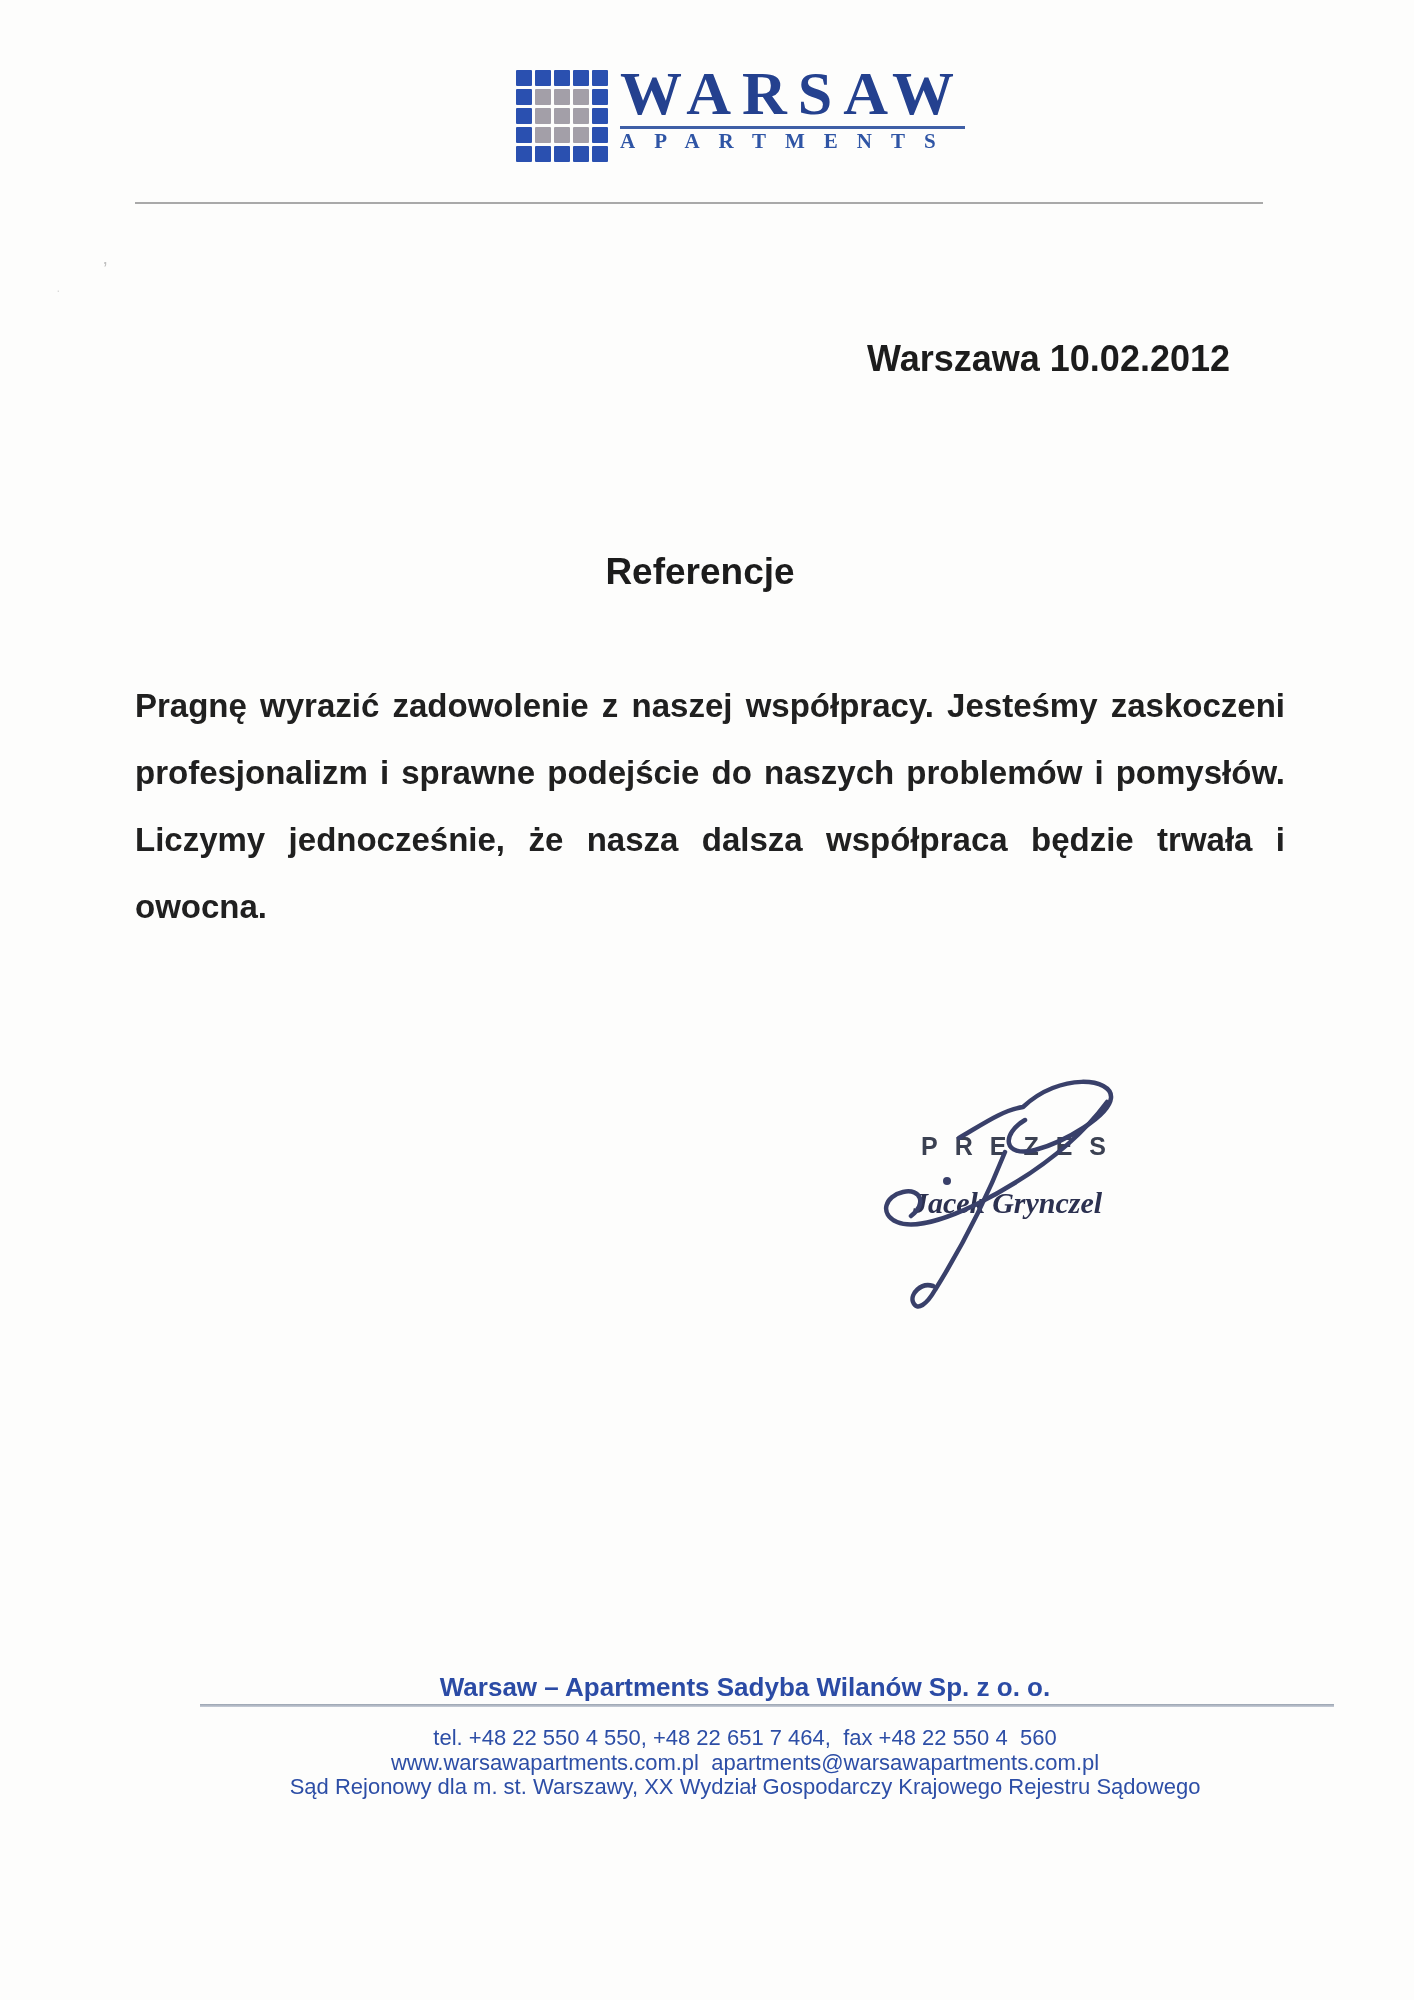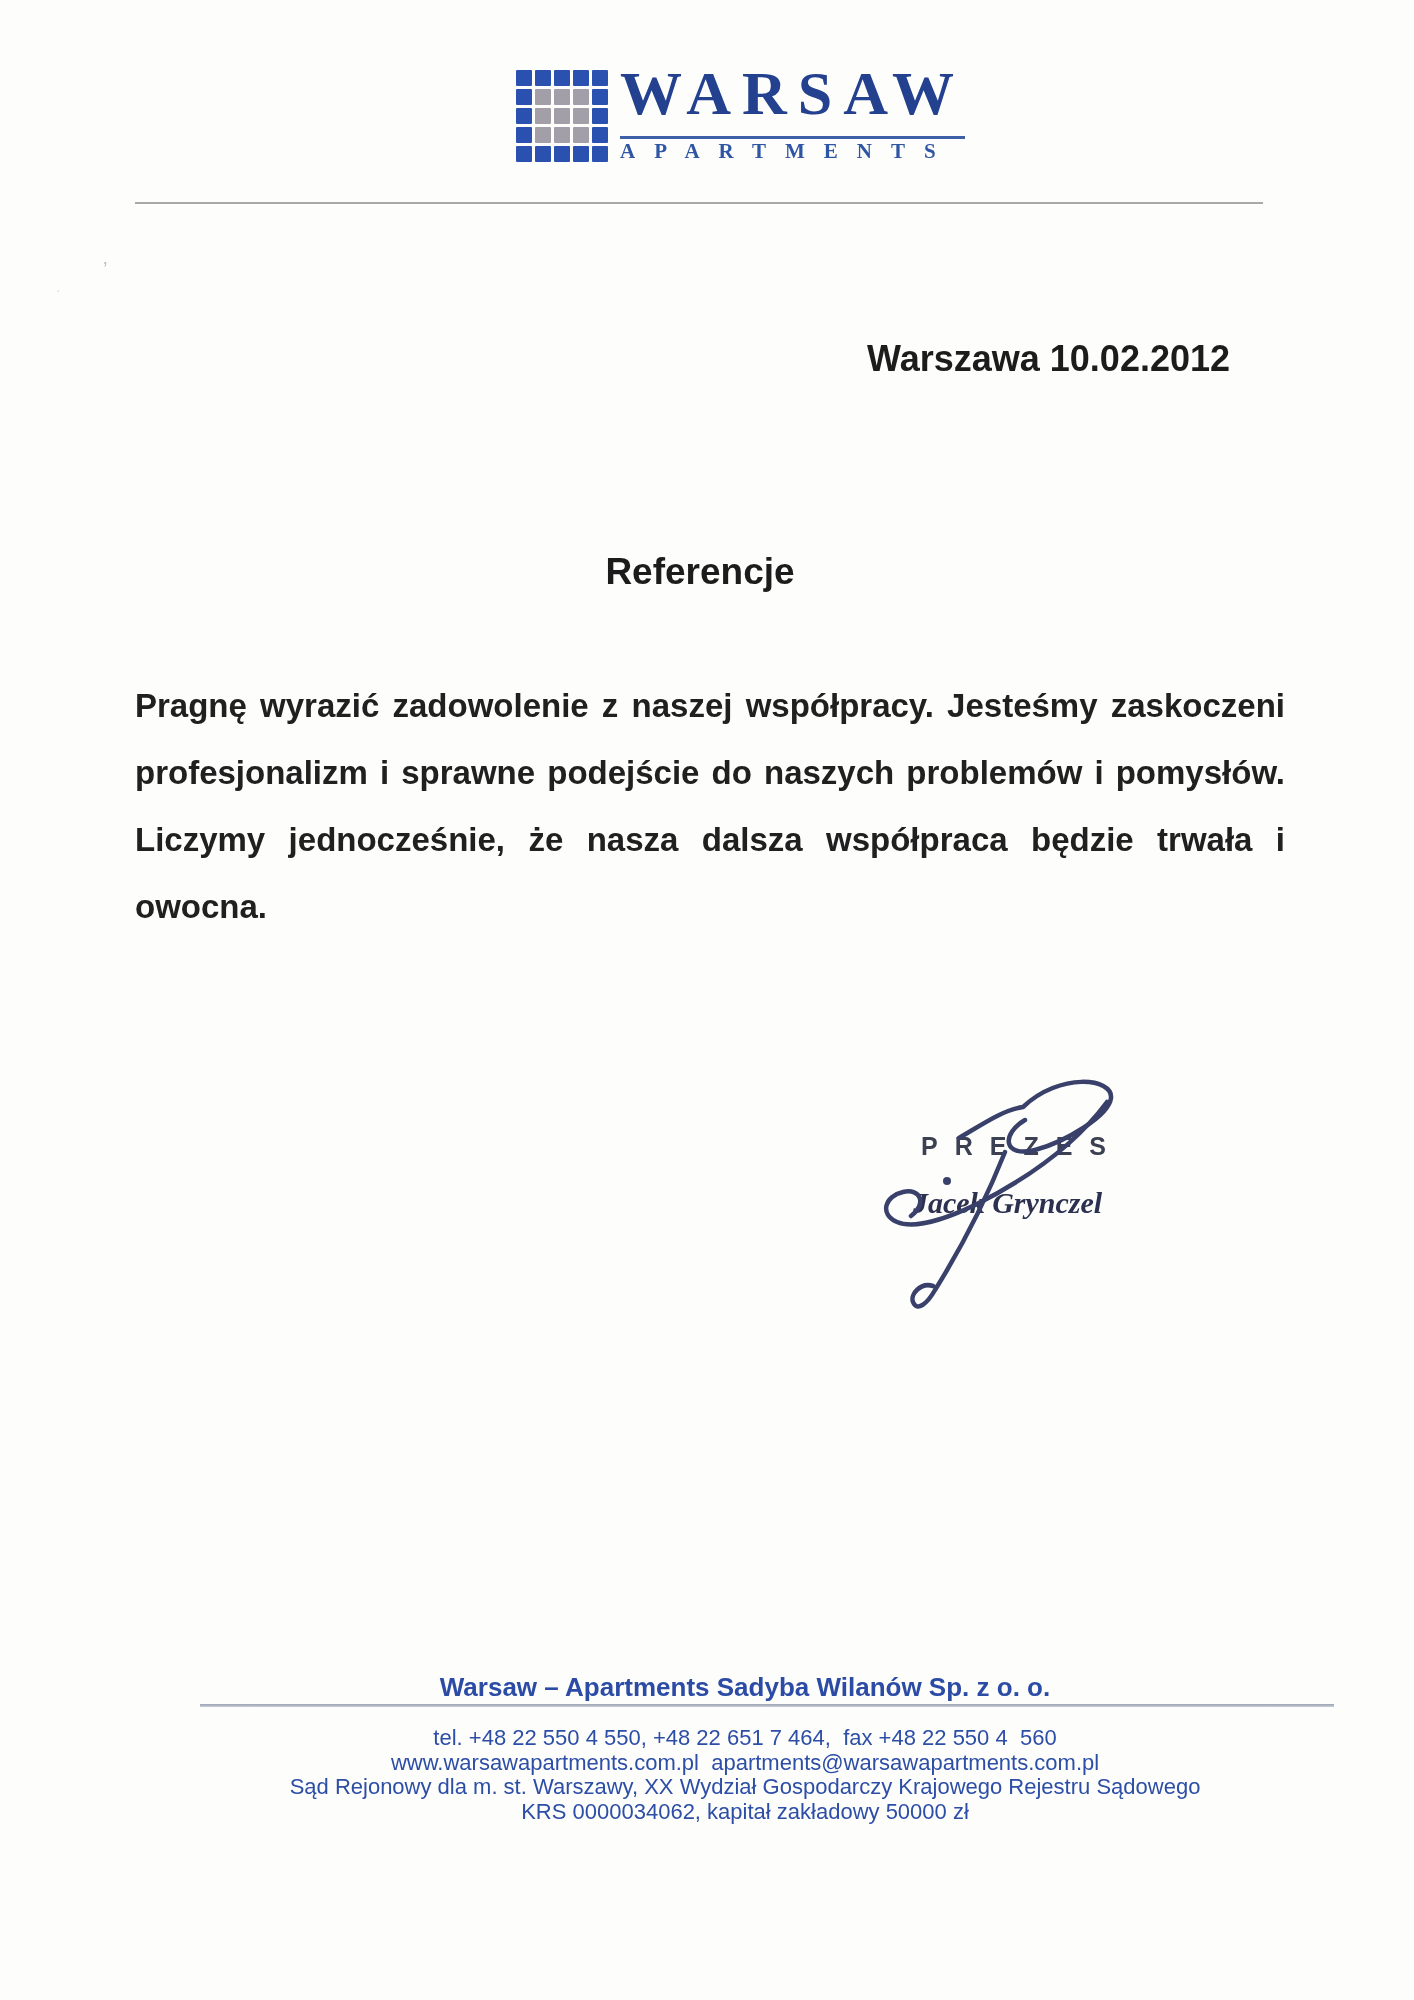--- a/index.html
+++ b/index.html
@@ -17,21 +17,21 @@
     gap:3px;
   }
   .logo-grid i{display:block;background:#2a50b0;border-radius:1px;}
   .logo-grid i:nth-child(7),.logo-grid i:nth-child(8),.logo-grid i:nth-child(9),
   .logo-grid i:nth-child(12),.logo-grid i:nth-child(13),.logo-grid i:nth-child(14),
   .logo-grid i:nth-child(17),.logo-grid i:nth-child(18),.logo-grid i:nth-child(19){background:#a39fa8;}
   .logo-text{margin-left:12px;}
   .logo-title{
     font-family:"Liberation Serif",serif;font-weight:700;color:#24418f;
     font-size:62px;line-height:1.02;letter-spacing:11px;margin-right:-11px;
-    border-bottom:3px solid #3f5fa6;padding-bottom:11px;white-space:nowrap;
+    border-bottom:3px solid #3f5fa6;padding-bottom:1px;white-space:nowrap;
   }
   .logo-subtitle{
     font-family:"Liberation Serif",serif;font-weight:700;color:#2f55a5;
     font-size:21px;letter-spacing:19px;margin-right:-19px;white-space:nowrap;
   }
 
   
   .top-rule{position:absolute;left:135px;top:202px;width:1128px;height:2px;background:#a9a9a9;}
   .footer-rule{position:absolute;left:200px;top:1704px;width:1134px;height:3px;
     background:linear-gradient(#9aa3b0,#c8ced8);}
@@ -151,16 +151,15 @@
       <circle cx="92" cy="131" r="4" fill="#39406a" stroke="none"></circle>
     </g>
   </svg>
 
   <div class="footer-company">Warsaw  –  Apartments Sadyba Wilanów Sp. z o. o.</div>
   <div class="footer-rule"></div>
   <div class="footer-block">
     <div>tel. +48 22 550 4 550, +48 22 651 7 464,  fax +48 22 550 4  560</div>
     <div>www.warsawapartments.com.pl  apartments@warsawapartments.com.pl</div>
     <div>Sąd Rejonowy dla m. st. Warszawy, XX Wydział Gospodarczy Krajowego Rejestru Sądowego</div>
-    <div>KRS 0000034062, kapitał zakładowy 50000 zł</div>
   </div>
 
 </div>
 
 </body></html>

